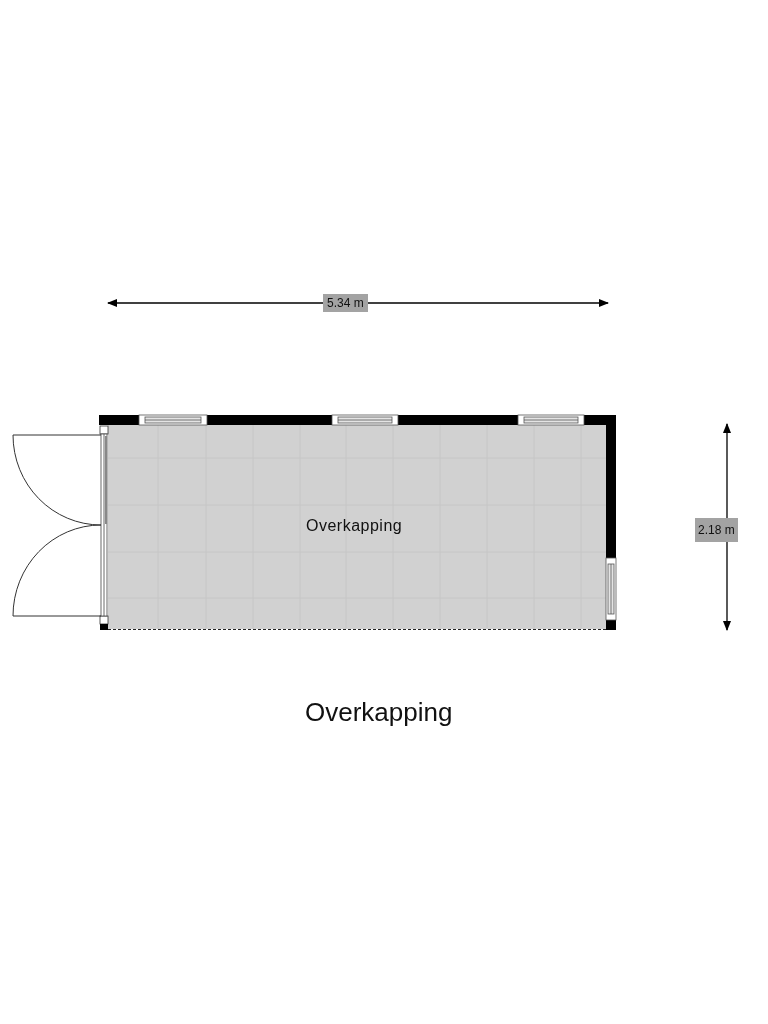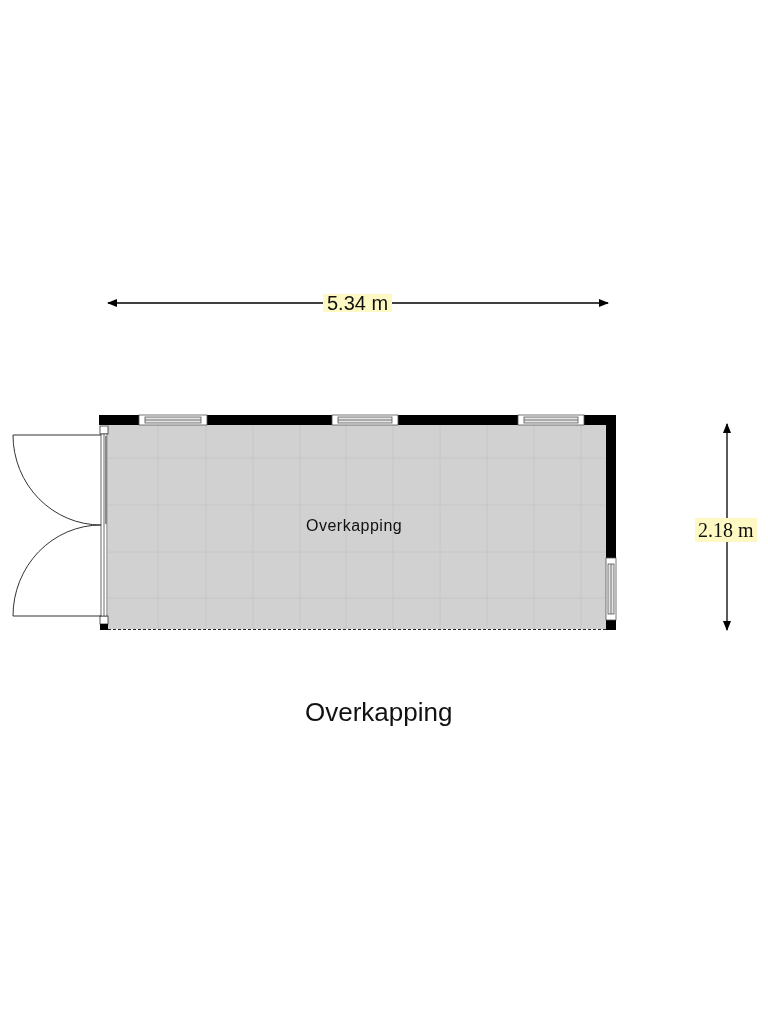--- a/index.html
+++ b/index.html
@@ -1,19 +1,19 @@
 <!DOCTYPE html>
 <html><head>
 <meta charset="utf-8">
 <style>
   html, body { margin: 0; padding: 0; background: #ffffff; }
   body { width: 768px; height: 1024px; position: relative; overflow: hidden;
          font-family: "Liberation Sans", sans-serif; color: #111; }
   svg.plan { position: absolute; left: 0; top: 0; }
-  .dim-label { position: absolute; background: #fef9c3; font-size: 20px; line-height: 18px;
+  .dim-label { position: absolute; background: #a3a3a3; font-size: 12px; line-height: 18px;
                white-space: nowrap; padding: 0 4px; }
   .room-label { position: absolute; font-size: 16px; letter-spacing: 0.5px; white-space: nowrap; }
   .caption { position: absolute; font-size: 26px; white-space: nowrap; }
 </style>
 </head>
 <body>
 
 <svg class="plan" width="768" height="1024" viewBox="0 0 768 1024">
   <defs>
     <marker id="arrow" viewBox="0 0 10 10" refX="9" refY="5" markerWidth="8" markerHeight="8" orient="auto-start-reverse">
@@ -101,17 +101,17 @@
     <path d="M101,525 A88,91 0 0 0 13,616" fill="none" stroke="#333" stroke-width="1"></path>
   </g>
 
   <g>
     <line x1="108" y1="629.5" x2="606" y2="629.5" stroke="#222" stroke-width="1" stroke-dasharray="3,2"></line>
   </g>
 </svg>
 
 <div class="dim-label" style="left:323px; top:294px;">5.34 m</div>
 
-<div class="dim-label" style="left:695px; top:518px; padding:3px 3px;font-family:Liberation Serif, serif;">2.18 m</div>
+<div class="dim-label" style="left:695px; top:518px; padding:3px 3px;">2.18 m</div>
 
 <div class="room-label" style="left:306px; top:517px;">Overkapping</div>
 
 <div class="caption" style="left:305px; top:697px;">Overkapping</div>
 
 </body></html>

